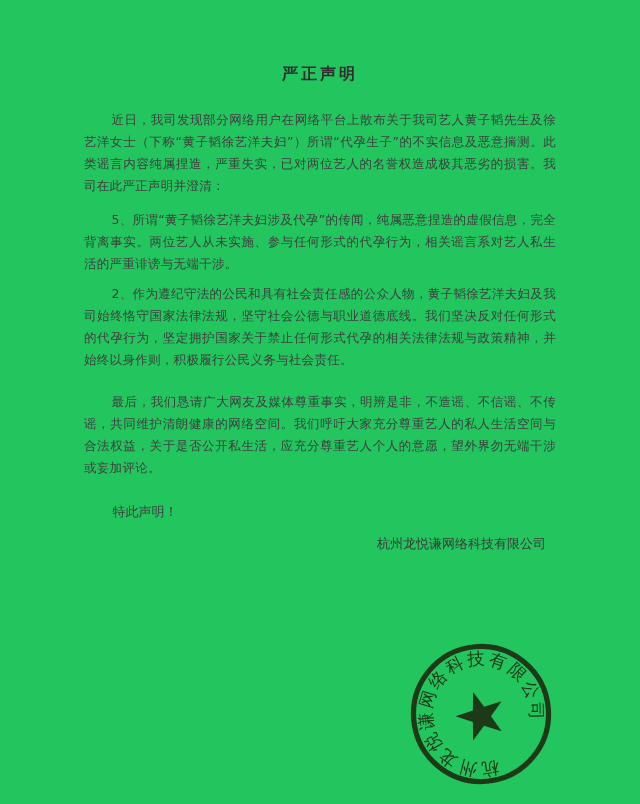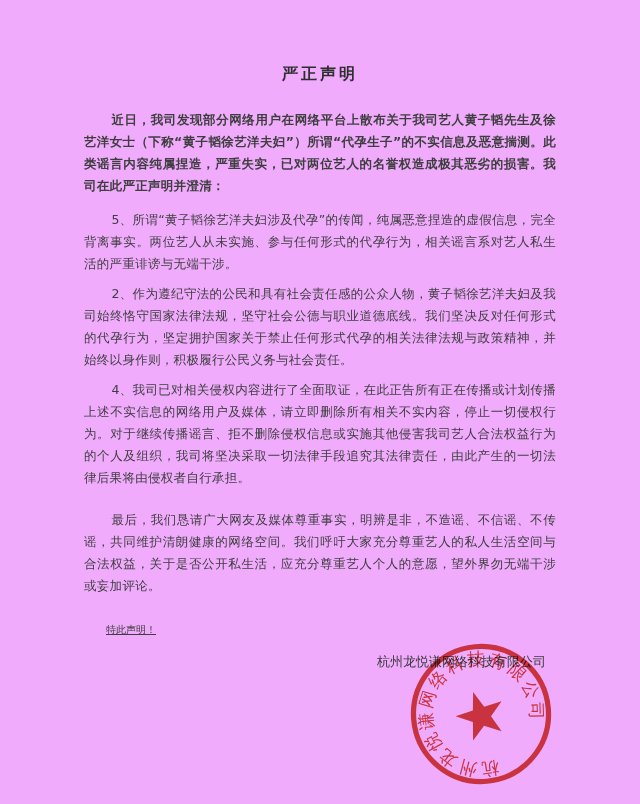--- a/index.html
+++ b/index.html
@@ -1,19 +1,19 @@
 <!DOCTYPE html>
 <html><head>
 <meta charset="utf-8">
 <style>
   html,body{margin:0;padding:0;background:#ffffff;}
   .page{
     position:relative;
     width:640px;height:804px;
-    background:#f0abfc;
+    background:#22c55e;
     font-family:"DejaVu Sans","Liberation Sans",sans-serif;
     color:#3c3c3c;
     overflow:hidden;
   }
   .content{
     position:absolute;
     left:84px;right:84px;top:64px;
   }
   .doc-title{
     text-align:center;
@@ -25,29 +25,28 @@
   }
   p.body{
     margin:0 0 8px 0;
     font-size:12.5px;
     line-height:22px;
     text-align:justify;
     text-indent:2.2em;
     color:#3e3e3e;
     letter-spacing:0.3px;
   }
-  p.intro{margin-bottom:12px;font-weight:bold;}
+  p.intro{margin-bottom:12px;}
   p.final{margin-top:20px;}
   p.closing{
     margin:22px 0 0 0;
-    font-size:10px;
+    font-size:13px;
     line-height:22px;
     text-indent:2.2em;
     color:#3e3e3e;
-    text-decoration:underline;
   }
   .signature{
     margin-top:8px;
     text-align:right;
     padding-right:10px;
     position:relative;
     z-index:1;
   }
   .signature .company{
     font-size:13px;
@@ -70,21 +69,20 @@
 <body>
 
 <div class="page">
   <div class="content">
 
     <h1 class="doc-title">严正声明</h1>
 
     <p class="body intro">近日，我司发现部分网络用户在网络平台上散布关于我司艺人黄子韬先生及徐艺洋女士（下称“黄子韬徐艺洋夫妇”）所谓“代孕生子”的不实信息及恶意揣测。此类谣言内容纯属捏造，严重失实，已对两位艺人的名誉权造成极其恶劣的损害。我司在此严正声明并澄清：</p>
     <p class="body">5、所谓“黄子韬徐艺洋夫妇涉及代孕”的传闻，纯属恶意捏造的虚假信息，完全背离事实。两位艺人从未实施、参与任何形式的代孕行为，相关谣言系对艺人私生活的严重诽谤与无端干涉。</p>
     <p class="body">2、作为遵纪守法的公民和具有社会责任感的公众人物，黄子韬徐艺洋夫妇及我司始终恪守国家法律法规，坚守社会公德与职业道德底线。我们坚决反对任何形式的代孕行为，坚定拥护国家关于禁止任何形式代孕的相关法律法规与政策精神，并始终以身作则，积极履行公民义务与社会责任。</p>
-    <p class="body">4、我司已对相关侵权内容进行了全面取证，在此正告所有正在传播或计划传播上述不实信息的网络用户及媒体，请立即删除所有相关不实内容，停止一切侵权行为。对于继续传播谣言、拒不删除侵权信息或实施其他侵害我司艺人合法权益行为的个人及组织，我司将坚决采取一切法律手段追究其法律责任，由此产生的一切法律后果将由侵权者自行承担。</p>
     <p class="body final">最后，我们恳请广大网友及媒体尊重事实，明辨是非，不造谣、不信谣、不传谣，共同维护清朗健康的网络空间。我们呼吁大家充分尊重艺人的私人生活空间与合法权益，关于是否公开私生活，应充分尊重艺人个人的意愿，望外界勿无端干涉或妄加评论。</p>
 
     <p class="closing">特此声明！</p>
 
     <div class="signature">
       <div class="company">杭州龙悦谦网络科技有限公司</div>
 
     </div>
   </div>
 

